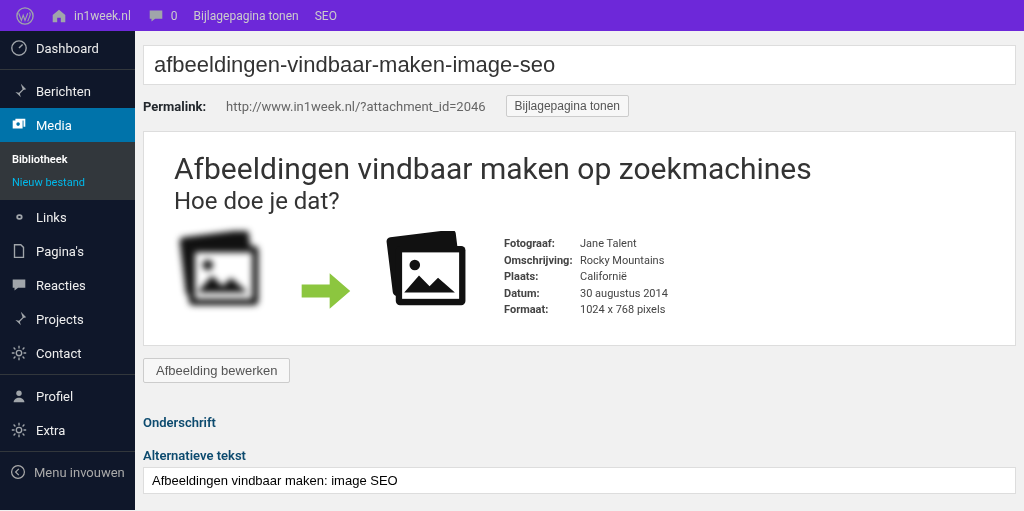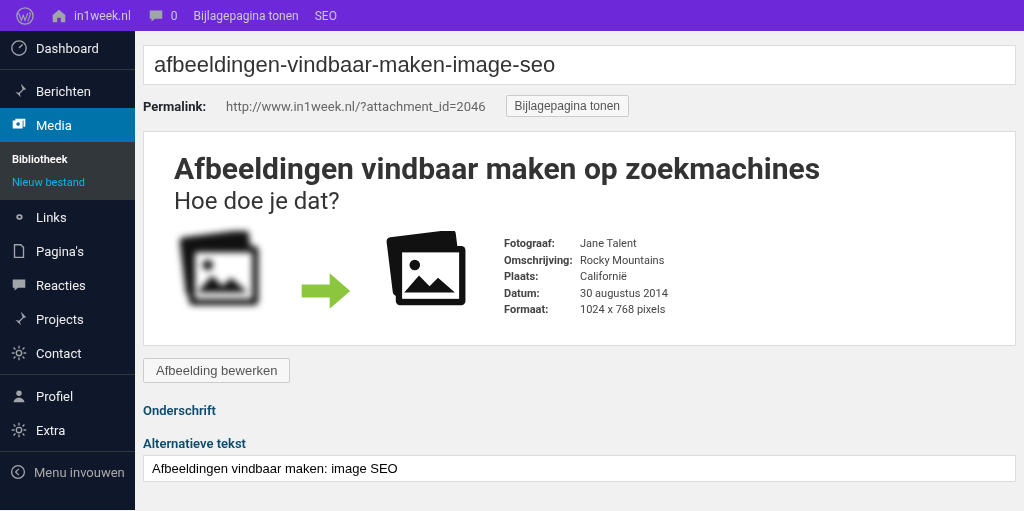--- a/index.html
+++ b/index.html
@@ -19,28 +19,28 @@
 .submenu a.cur{color:#fff;font-weight:600}
 .sep{border-top:1px solid #32373c;margin:4px 0}
 .collapse{display:flex;align-items:center;gap:8px;padding:8px 10px;color:#aaa;cursor:pointer;font-size:13px}
 .collapse svg{width:16px;height:16px;fill:#aaa}
 .main{flex:1;padding:14px 8px;overflow:auto}
 .title-input{width:100%;font-size:22px;padding:6px 10px;border:1px solid #ddd;background:#fff;color:#333;height:40px}
 .permalink-row{margin:10px 0 14px;font-size:13px;color:#666;display:flex;align-items:center;gap:20px;flex-wrap:wrap}
 .permalink-row strong{color:#23282d}
 .pbtn{font-size:12px;padding:3px 8px;border:1px solid #ccc;background:#f7f7f7;color:#555;cursor:pointer;border-radius:2px}
 .media-preview{background:#fff;border:1px solid #ddd;padding:20px 30px 26px;margin-bottom:12px}
-.mp-title{font-size:30px;font-weight:700;line-height:1.15;color:#333}
+.mp-title{font-size:30px;font-weight:400;line-height:1.15;color:#333}
 .mp-sub{font-size:24px;font-weight:400;color:#333;margin-top:0}
 .mp-row{display:flex;align-items:flex-end;gap:28px;margin-top:16px}
 .mp-meta{font-size:11px;line-height:1.5}
 .mp-meta .lab{font-weight:700;display:inline-block;width:76px}
 .arrow{color:#8cc63f}
 .blur{filter:blur(3px)}
-.editbtn{font-size:13px;padding:4px 12px;border:1px solid #ccc;background:#f7f7f7;color:#555;cursor:pointer;border-radius:2px;margin-bottom:20px}
+.editbtn{font-size:13px;padding:4px 12px;border:1px solid #ccc;background:#f7f7f7;color:#555;cursor:pointer;border-radius:2px;margin-bottom:32px}
 .field-label{font-weight:600;font-size:13px;color:#0c4a6e;margin-bottom:4px}
 .textarea{width:100%;height:52px;border:1px solid #4e9fd4;padding:5px 8px;font-size:13px;font-family:inherit;resize:vertical;background:#fff;outline:none;box-shadow:0 0 2px rgba(30,140,190,.8) inset}
 .text-input{width:100%;border:1px solid #ddd;padding:5px 8px;font-size:13px;background:#fff}
 </style>
 </head>
 <body>
 
 <div class="toolbar">
   <div class="tb">
       <svg viewBox="0 0 20 20">

